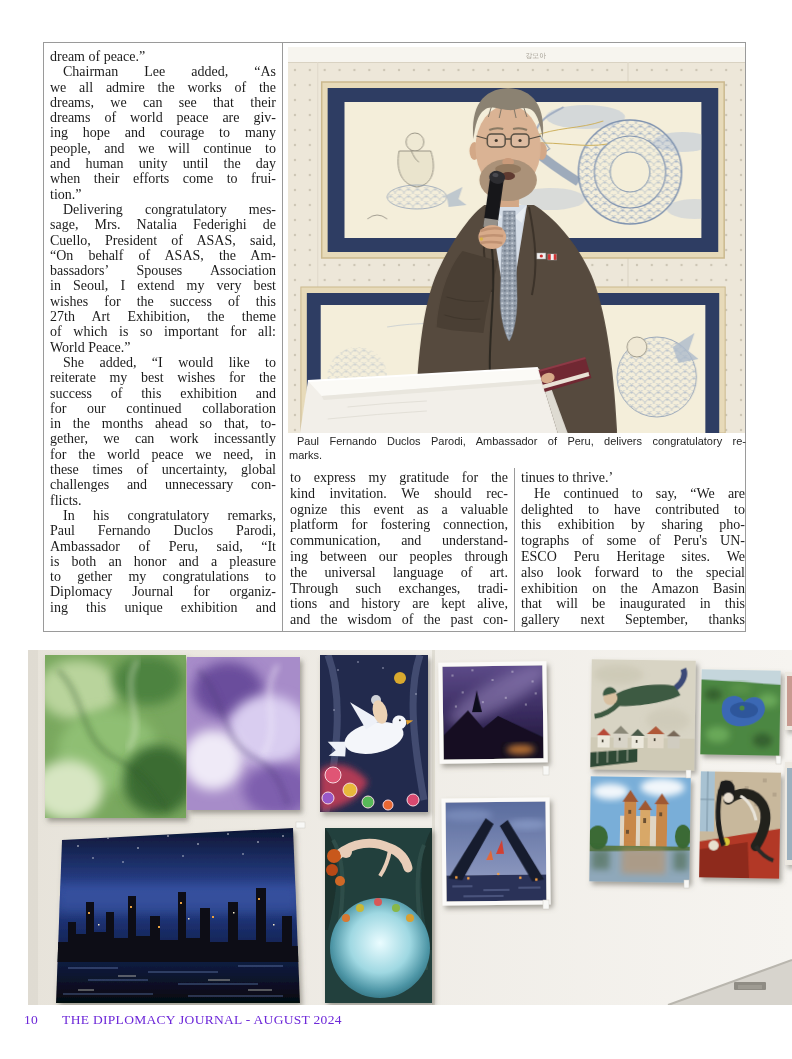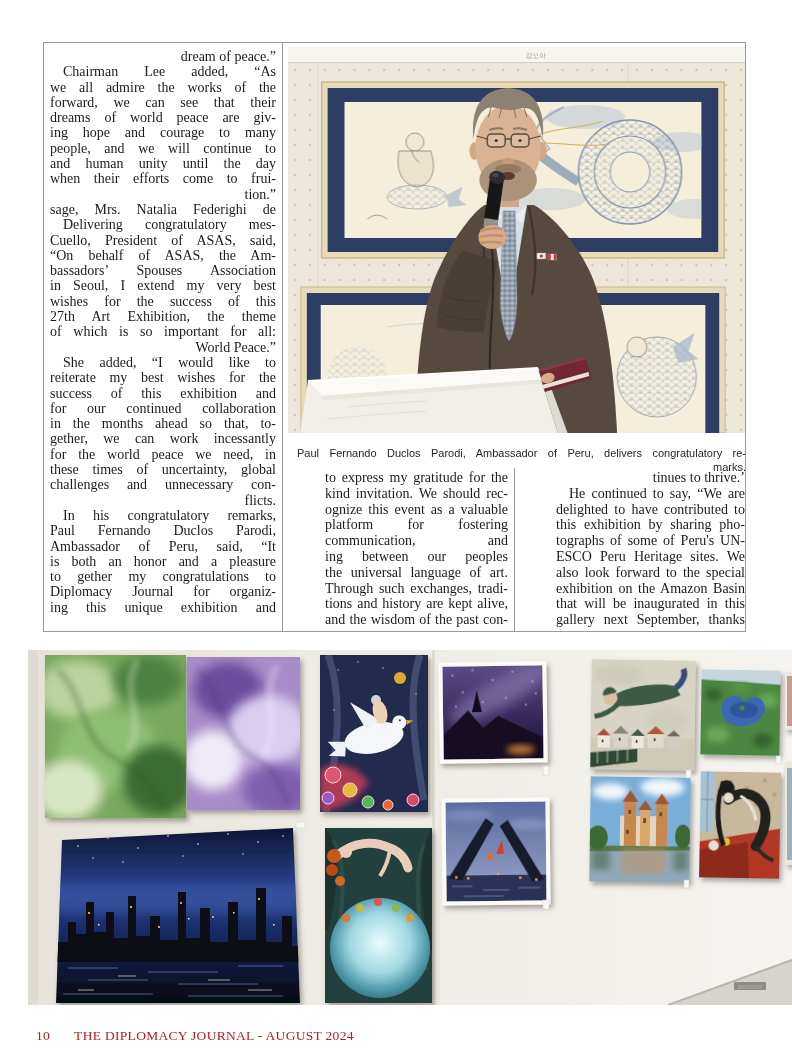--- a/index.html
+++ b/index.html
@@ -6,62 +6,62 @@
   body{width:792px;height:1059px;position:relative;background:#ffffff;
        font-family:"Liberation Serif",serif;color:#1b1b1b;overflow:hidden;}
 
   .frame{position:absolute;left:43px;top:42px;width:703px;height:590px;
          border:1px solid #9a9a9a;box-sizing:border-box;}
   .vrule{position:absolute;width:1px;background:#9a9a9a;}
   #rule-left{left:282px;top:42px;height:590px;}
   #rule-mid{left:514px;top:468px;height:164px;}
 
   .col{position:absolute;font-size:14px;}
-  .line{height:15.3px;line-height:15.3px;overflow:hidden;white-space:nowrap;text-align:right;}
+  .line{height:15.3px;line-height:15.3px;overflow:hidden;white-space:nowrap;}
   .just{text-align:justify;text-align-last:justify;white-space:normal;}
   .indent{text-indent:13px;}
   #left-col{left:50px;top:49px;width:226px;}
   #mid-col-1{left:290px;top:470px;width:218px;}
   #mid-col-2{left:521px;top:470px;width:224px;}
-  #mid-col-1 .line,#mid-col-2 .line{height:15.8px;line-height:15.8px;margin-left:35px;}
+  #mid-col-1 .line,#mid-col-2 .line{height:15.8px;line-height:15.8px;}
 
   #caption{left:289px;top:434px;width:457px;font-family:"Liberation Sans",sans-serif;
            font-size:11px;color:#262626;}
   #caption .line{height:14px;line-height:14px;}
-  #caption .indent{text-indent:8px;margin-top:12px;}
+  #caption .indent{text-indent:8px;}
 
   .photo{position:absolute;}
   #top-photo{left:288px;top:47px;width:457px;height:386px;border-radius:24px;}
   #gallery-photo{left:28px;top:650px;width:764px;height:355px;}
   .photo svg{display:block;width:100%;height:100%;}
 
-  #footer{position:absolute;left:36px;top:1012px;font-size:13.5px;color:#b91c1c;
-          letter-spacing:.3px;display:flex;margin-top:16px;}
+  #footer{position:absolute;left:24px;top:1012px;font-size:13.5px;color:#6d28d9;
+          letter-spacing:.3px;display:flex;}
   #journal-title{margin-left:24px;}
 </style>
 </head>
 <body>
 
 <div class="frame"></div>
 <div class="vrule" id="rule-left"></div>
 <div class="vrule" id="rule-mid"></div>
 
 <div class="col" id="left-col">
     <div class="line">dream of peace.”</div>
     <div class="line just indent">Chairman Lee added, “As</div>
     <div class="line just">we all admire the works of the</div>
-    <div class="line just">forward, we can see that their</div>
+    <div class="line just">dreams, we can see that their</div>
     <div class="line just">dreams of world peace are giv-</div>
     <div class="line just">ing hope and courage to many</div>
     <div class="line just">people, and we will continue to</div>
     <div class="line just">and human unity until the day</div>
     <div class="line just">when their efforts come to frui-</div>
     <div class="line">tion.”</div>
+    <div class="line just indent">Delivering congratulatory mes-</div>
     <div class="line just">sage, Mrs. Natalia Federighi de</div>
-    <div class="line just indent">Delivering congratulatory mes-</div>
     <div class="line just">Cuello, President of ASAS, said,</div>
     <div class="line just">“On behalf of ASAS, the Am-</div>
     <div class="line just">bassadors’ Spouses Association</div>
     <div class="line just">in Seoul, I extend my very best</div>
     <div class="line just">wishes for the success of this</div>
     <div class="line just">27th Art Exhibition, the theme</div>
     <div class="line just">of which is so important for all:</div>
     <div class="line">World Peace.”</div>
     <div class="line just indent">She added, “I would like to</div>
     <div class="line just">reiterate my best wishes for the</div>

